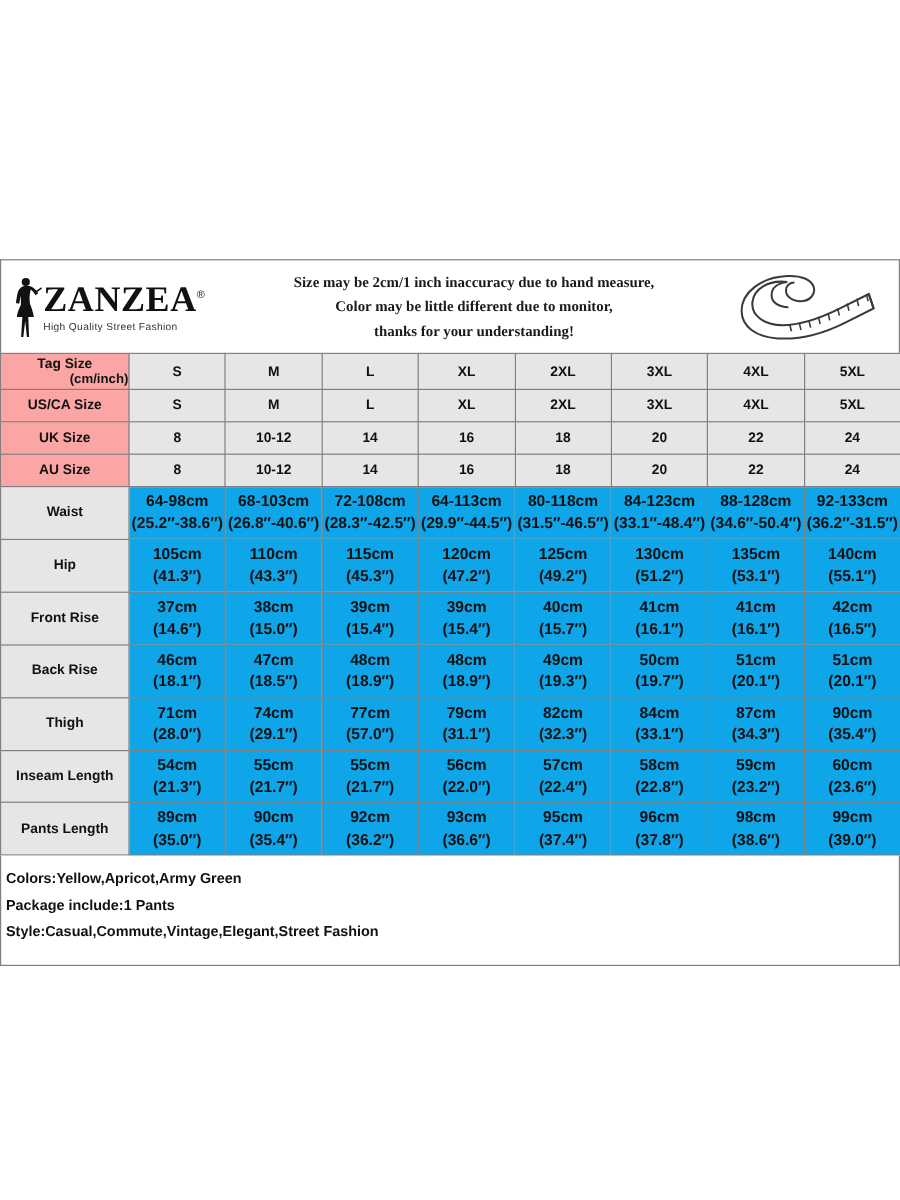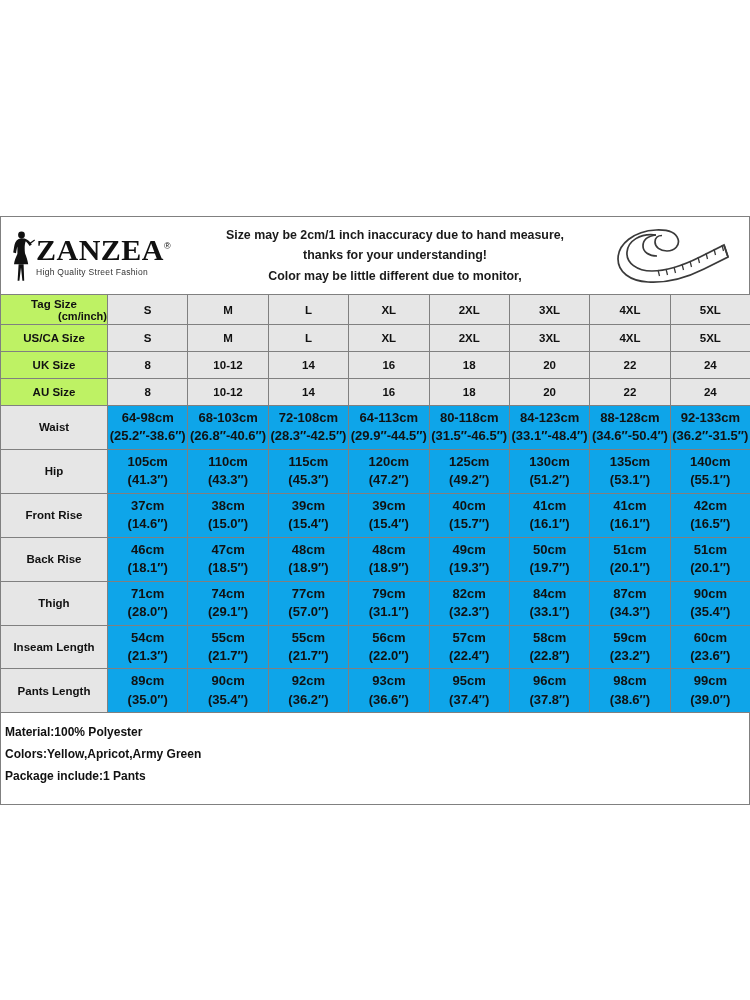--- a/index.html
+++ b/index.html
@@ -62,20 +62,21 @@
     white-space: nowrap;
   }
   .disclaimer {
     flex: 1;
     text-align: center;
     font-size: 12.4px;
     font-weight: 700;
     color: #1a1a1a;
     line-height: 1.62;
     padding: 0 4px;
+    font-family: Liberation Serif, serif;
   }
   .tape-cell {
     width: 150px;
     height: 100%;
     display: flex;
     align-items: center;
     justify-content: center;
   }
   
   table.size-table {
@@ -88,21 +89,21 @@
     text-align: center;
     vertical-align: middle;
     font-size: 11.5px;
     font-weight: 700;
     color: #111;
     padding: 0;
   }
   col.c-label { width: 107px; }
   col.c-data  { width: 80.375px; }
   tr.hdr td { background: #e6e6e6; height: 27px; }
-  tr.hdr td.lbl { background: #bef264; }
+  tr.hdr td.lbl { background: #fca5a5; }
   tr.hdr.tall td { height: 30px; }
   tr.meas td.lbl {
     background: #e6e6e6;
     height: 38px;
     margin-left: 13px;
   }
   tr.meas td.val {
     background: #0ea5e9;
     line-height: 1.42;
     padding: 3px 1px;
@@ -144,22 +145,22 @@
           </g>
         </svg>
         <div class="logo-text">
           <div class="logo-word"><span>ZANZEA</span><span class="logo-reg">®</span></div>
           <div class="logo-tag">High Quality Street Fashion</div>
         </div>
       </div>
 
       <div class="disclaimer">
         <div>Size may be 2cm/1 inch inaccuracy due to hand measure,</div>
+        <div>Color may be little different due to monitor,</div>
         <div>thanks for your understanding!</div>
-        <div>Color may be little different due to monitor,</div>
       </div>
 
       <div class="tape-cell">
         <svg width="124" height="62" viewBox="0 0 124 62">
           <g fill="none" stroke="#3a3a3a" stroke-width="1.7">
             <path d="M44 10 C28 8 16 16 15 27 C14 38 25 46 40 46 C55 46 72 40 88 32 L112 20 L116 32 L92 44 C72 54 52 58 36 57 C18 56 6 47 6 34 C6 19 22 6 44 5 C56 4.5 64 8 66 14 C68 20 63 26 55 26 C48 26 43 22 43 17 C43 13 46 10.5 50 10.5"></path>
             <path d="M44 10 C36 11 31 15 31 21 C31 27 37 31 45 31"></path>
             <path d="M112 20 L116 32"></path>
           </g>
           <g stroke="#3a3a3a" stroke-width="1.3">
@@ -490,19 +491,19 @@
             </td>
           <td class="val two-line">
               <span>99cm</span>
               <span>(39.0″)</span>
             </td>
         </tr>
       </tbody>
     </table>
 
     <div class="footer">
-      <p>Material:100% Polyester</p>
       <p>Colors:Yellow,Apricot,Army Green</p>
       <p>Package include:1 Pants</p>
+      <p>Style:Casual,Commute,Vintage,Elegant,Street Fashion</p>
     </div>
 
   </div>
 </div>
 
 </body></html>

